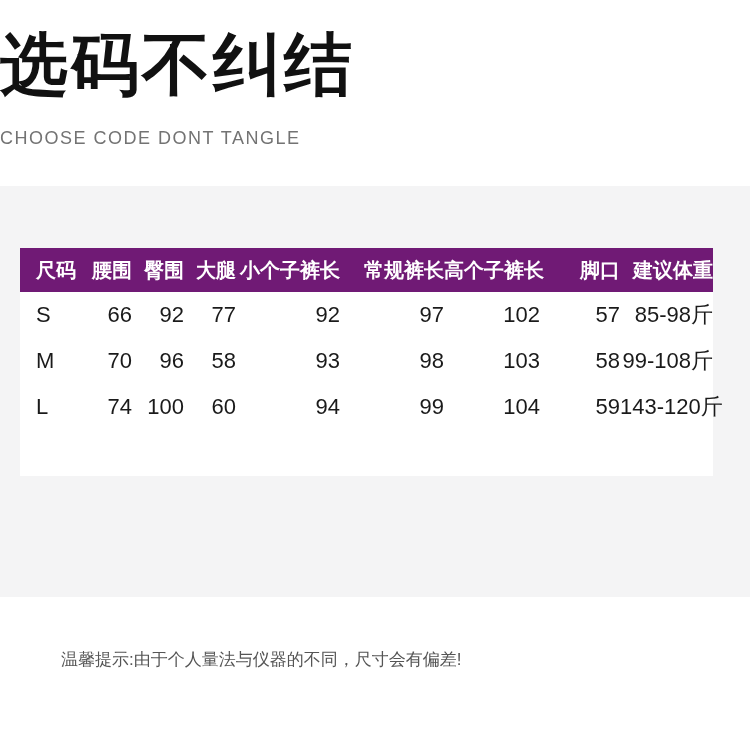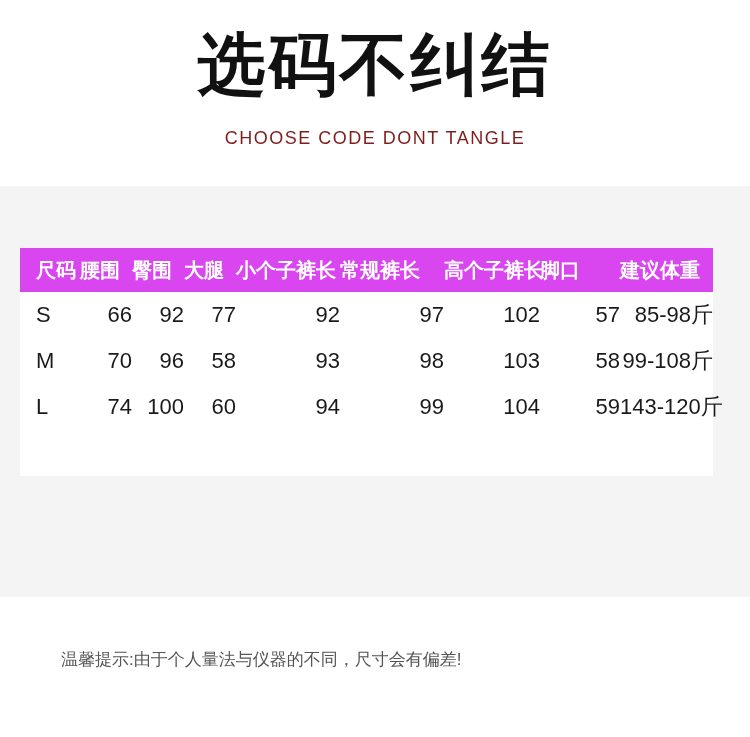--- a/index.html
+++ b/index.html
@@ -4,46 +4,46 @@
 <style>
   html, body { margin: 0; padding: 0; }
   body {
     width: 750px; height: 737px;
     background: #ffffff;
     font-family: "Liberation Sans", "DejaVu Sans", sans-serif;
     overflow: hidden;
   }
 
   
-  .hero { height: 186px; background: #ffffff; text-align: center; }
+  .hero { height: 186px; background: #ffffff; text-align: left; }
   .hero h1 {
     margin: 0; padding-top: 30px;
     font-size: 68px; line-height: 1; font-weight: 900;
     letter-spacing: 3px; color: #111111;
   }
   .hero .sub {
     margin-top: 31px;
     font-size: 18px; line-height: 1; font-weight: 400;
-    letter-spacing: 1.5px; color: #7f1d1d;
+    letter-spacing: 1.5px; color: #737373;
   }
 
   
   .band {
     height: 411px; background: #f4f4f5;
     padding-top: 62px; box-sizing: border-box;
   }
   .card {
     width: 693px; margin-left: 20px;
     background: #ffffff; padding-bottom: 46px;
   }
   table { width: 693px; border-collapse: collapse; table-layout: fixed; }
-  thead tr { height: 44px; background: #d946ef; }
+  thead tr { height: 44px; background: #701a75; }
   th {
     color: #ffffff; font-size: 20px; font-weight: 600;
-    text-align: left; white-space: nowrap; padding: 0;
+    text-align: right; white-space: nowrap; padding: 0;
   }
   tbody tr { height: 46px; background: #ffffff; }
   td {
     font-size: 22px; color: #1a1a1a; font-weight: 400;
     text-align: right; white-space: nowrap; padding: 0;
   }
   th:first-child, td:first-child { text-align: left; padding-left: 16px; }
 
   
   .notice {

